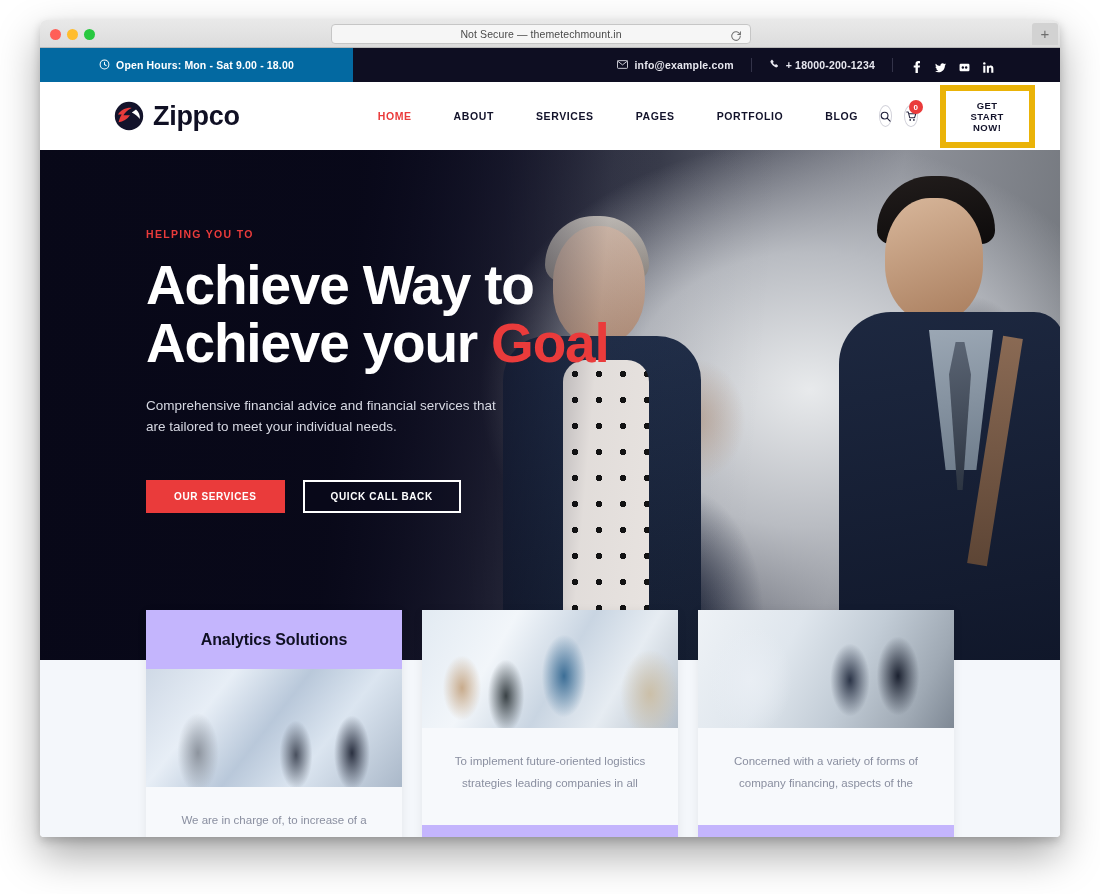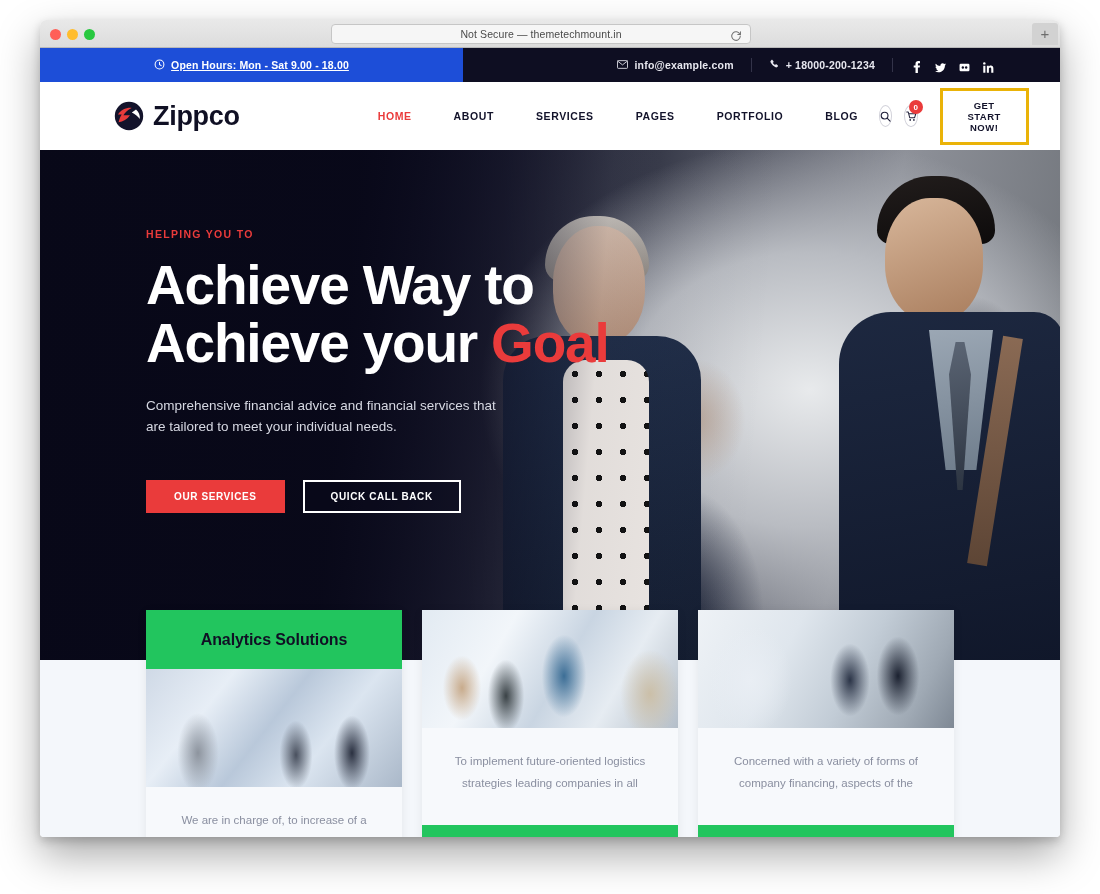--- a/index.html
+++ b/index.html
@@ -100,32 +100,31 @@
 
   
   .topbar {
     height: 34px;
     background: #0e0e22;
     display: flex;
     align-items: stretch;
     position: relative;
   }
   .topbar-hours {
-    width: 423px;
-    background: #1d4ed8;
+    width: 313px;
+    background: #0369a1;
     display: flex;
     align-items: center;
     justify-content: center;
     gap: 6px;
     color: #ffffff;
     font-size: 10.5px;
     font-weight: bold;
     letter-spacing: 0.15px;
     position: relative;
-    text-decoration: underline;
   }
   .topbar-hours::after {
     content: "";
     position: absolute;
     right: -10px;
     top: 0;
     width: 10px;
     height: 100%;
     background: #ea3b3b;
     transform: skewX(0deg);
@@ -228,21 +227,21 @@
     color: #fff;
     border-radius: 50%;
     font-size: 8px;
     font-weight: bold;
     display: flex;
     align-items: center;
     justify-content: center;
   }
   .cta-btn {
     margin-left: 10px;
-    border: 3px solid #eab308;
+    border: 6px solid #eab308;
     padding: 9px 16px;
     font-size: 9.5px;
     font-weight: bold;
     letter-spacing: 0.5px;
     color: #12122a;
     background: #ffffff;
     cursor: pointer;
   }
 
   
@@ -410,21 +409,21 @@
     background: transparent;
     z-index: 20;
   }
   .cards-row {
     display: flex;
     gap: 20px;
     padding: 0 106px;
   }
   .card {
     flex: 1;
-    background: #22c55e;
+    background: #c4b5fd;
     box-shadow: 0 2px 10px rgba(10,10,30,0.07);
   }
   .card-title {
     text-align: center;
     font-size: 16px;
     font-weight: bold;
     color: #101024;
     padding: 21px 10px 20px;
     letter-spacing: -0.1px;
   }

